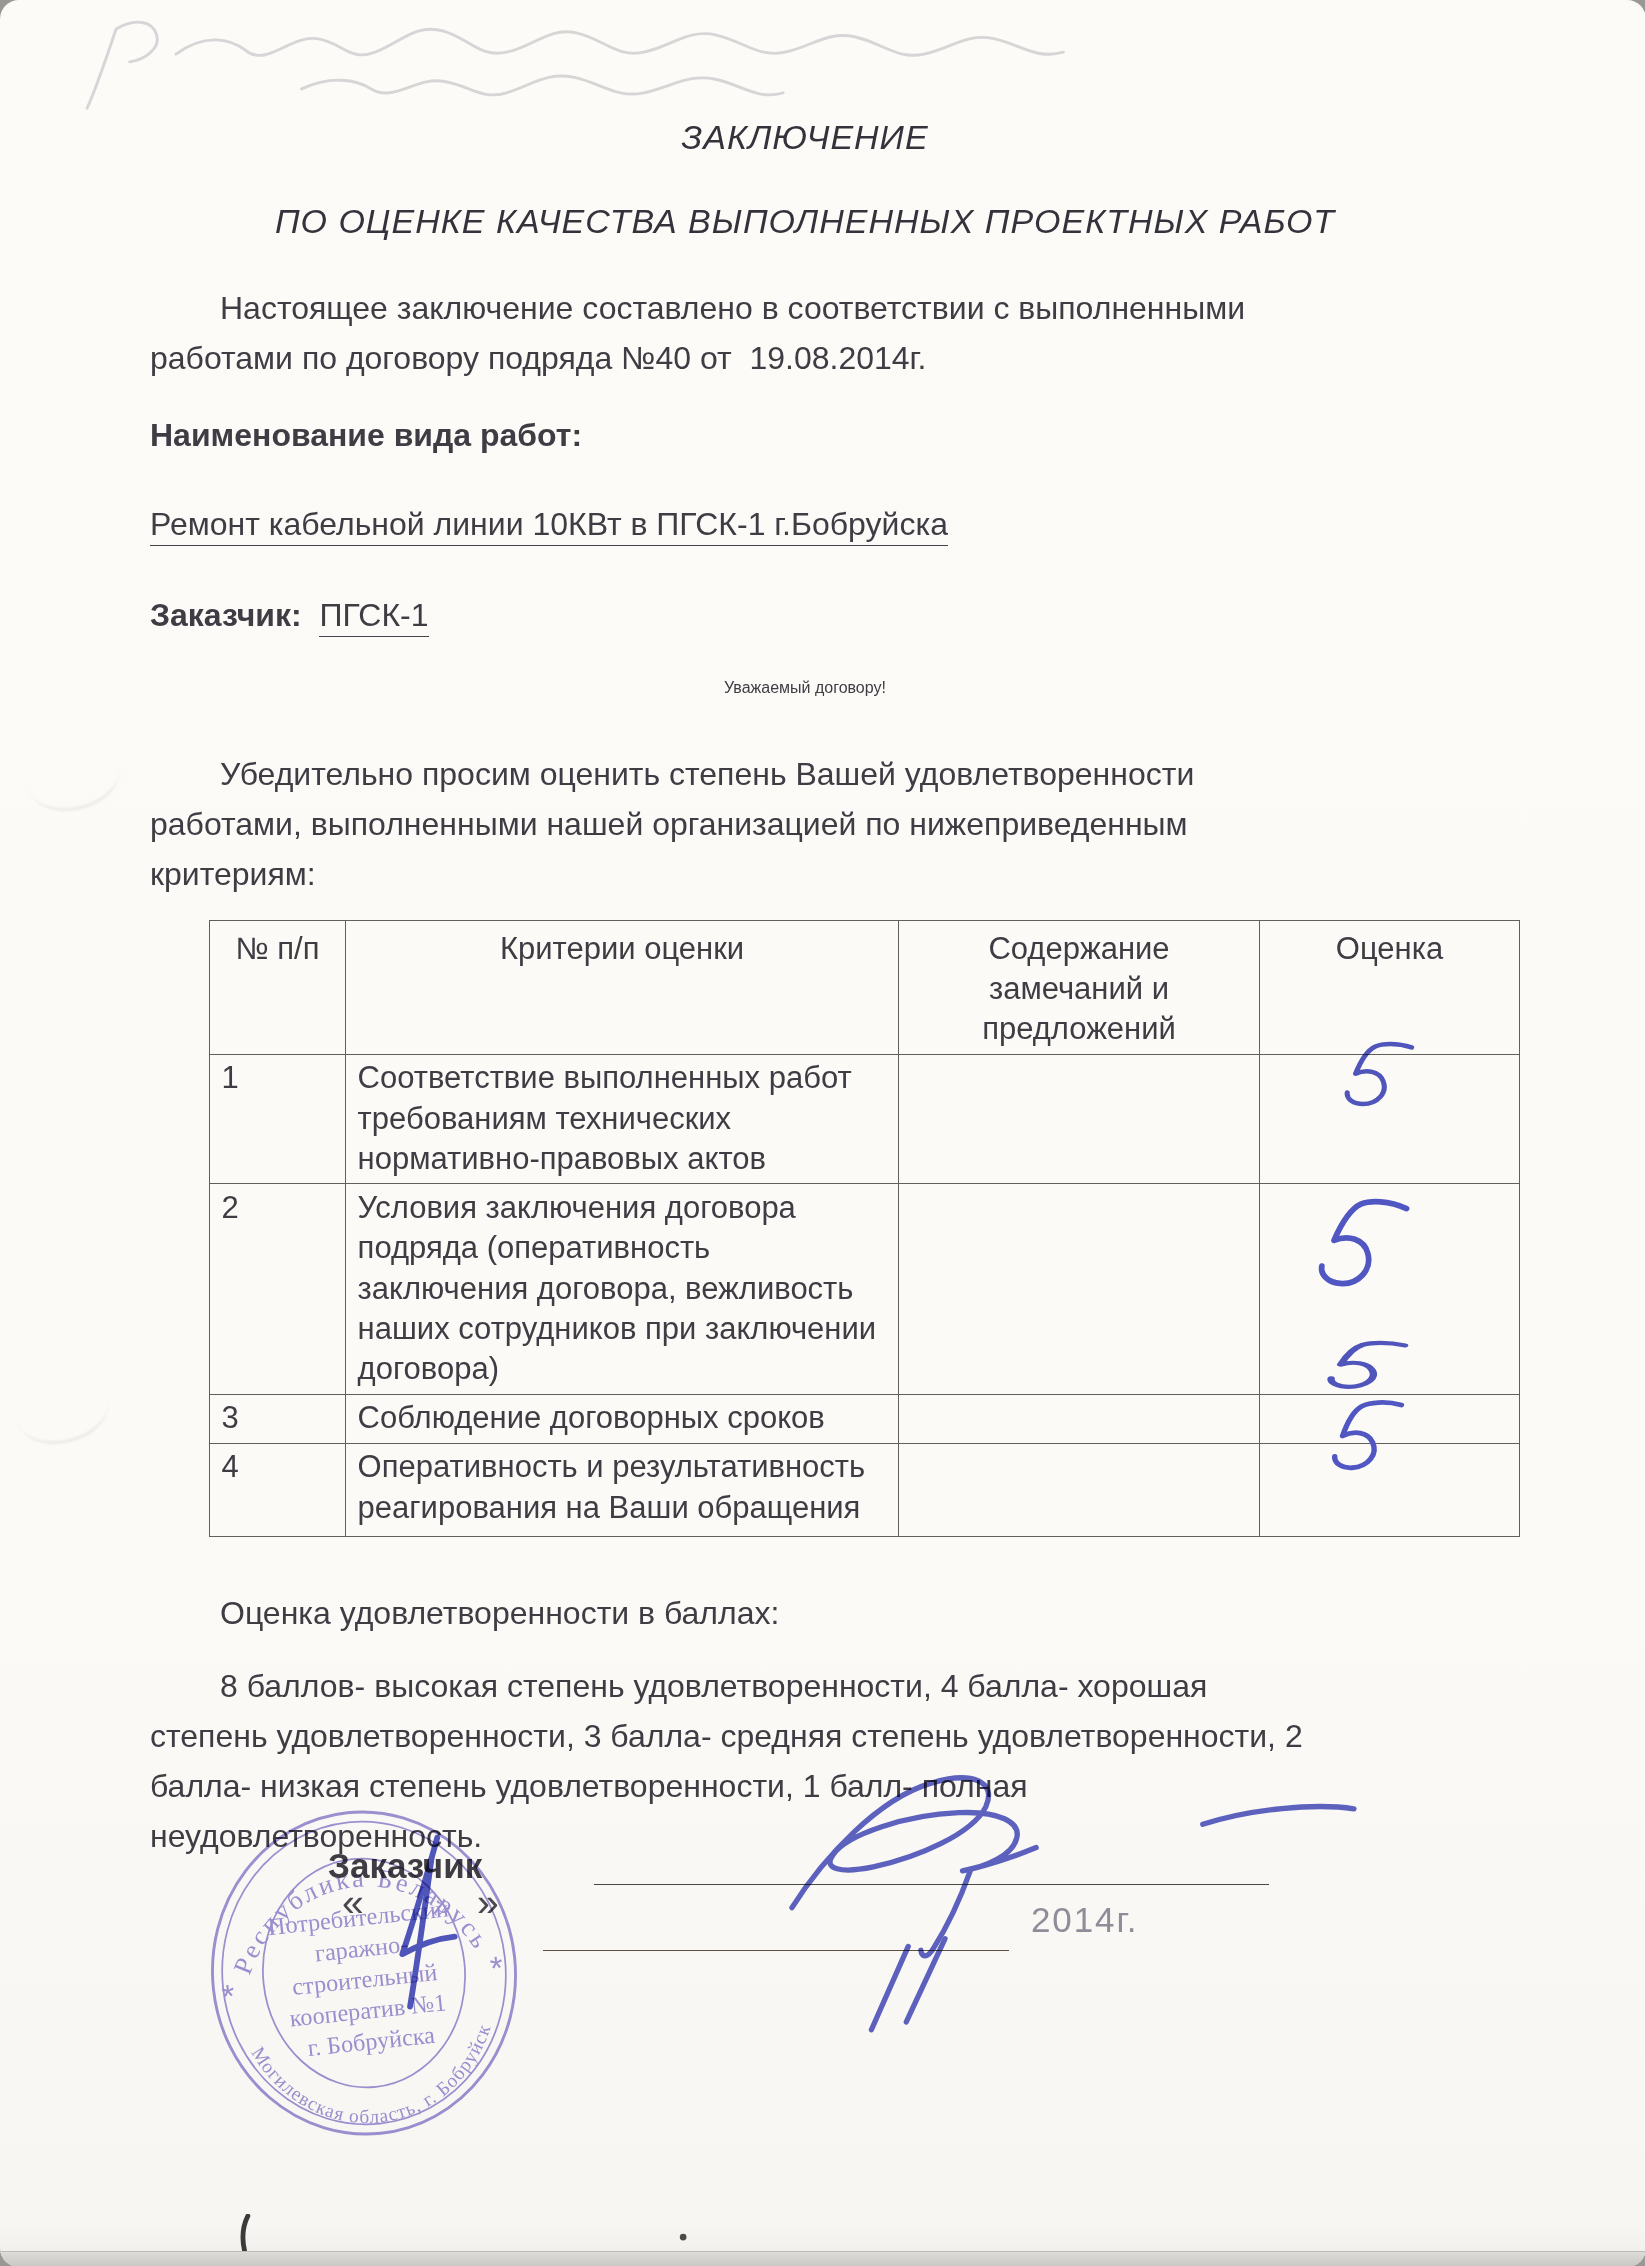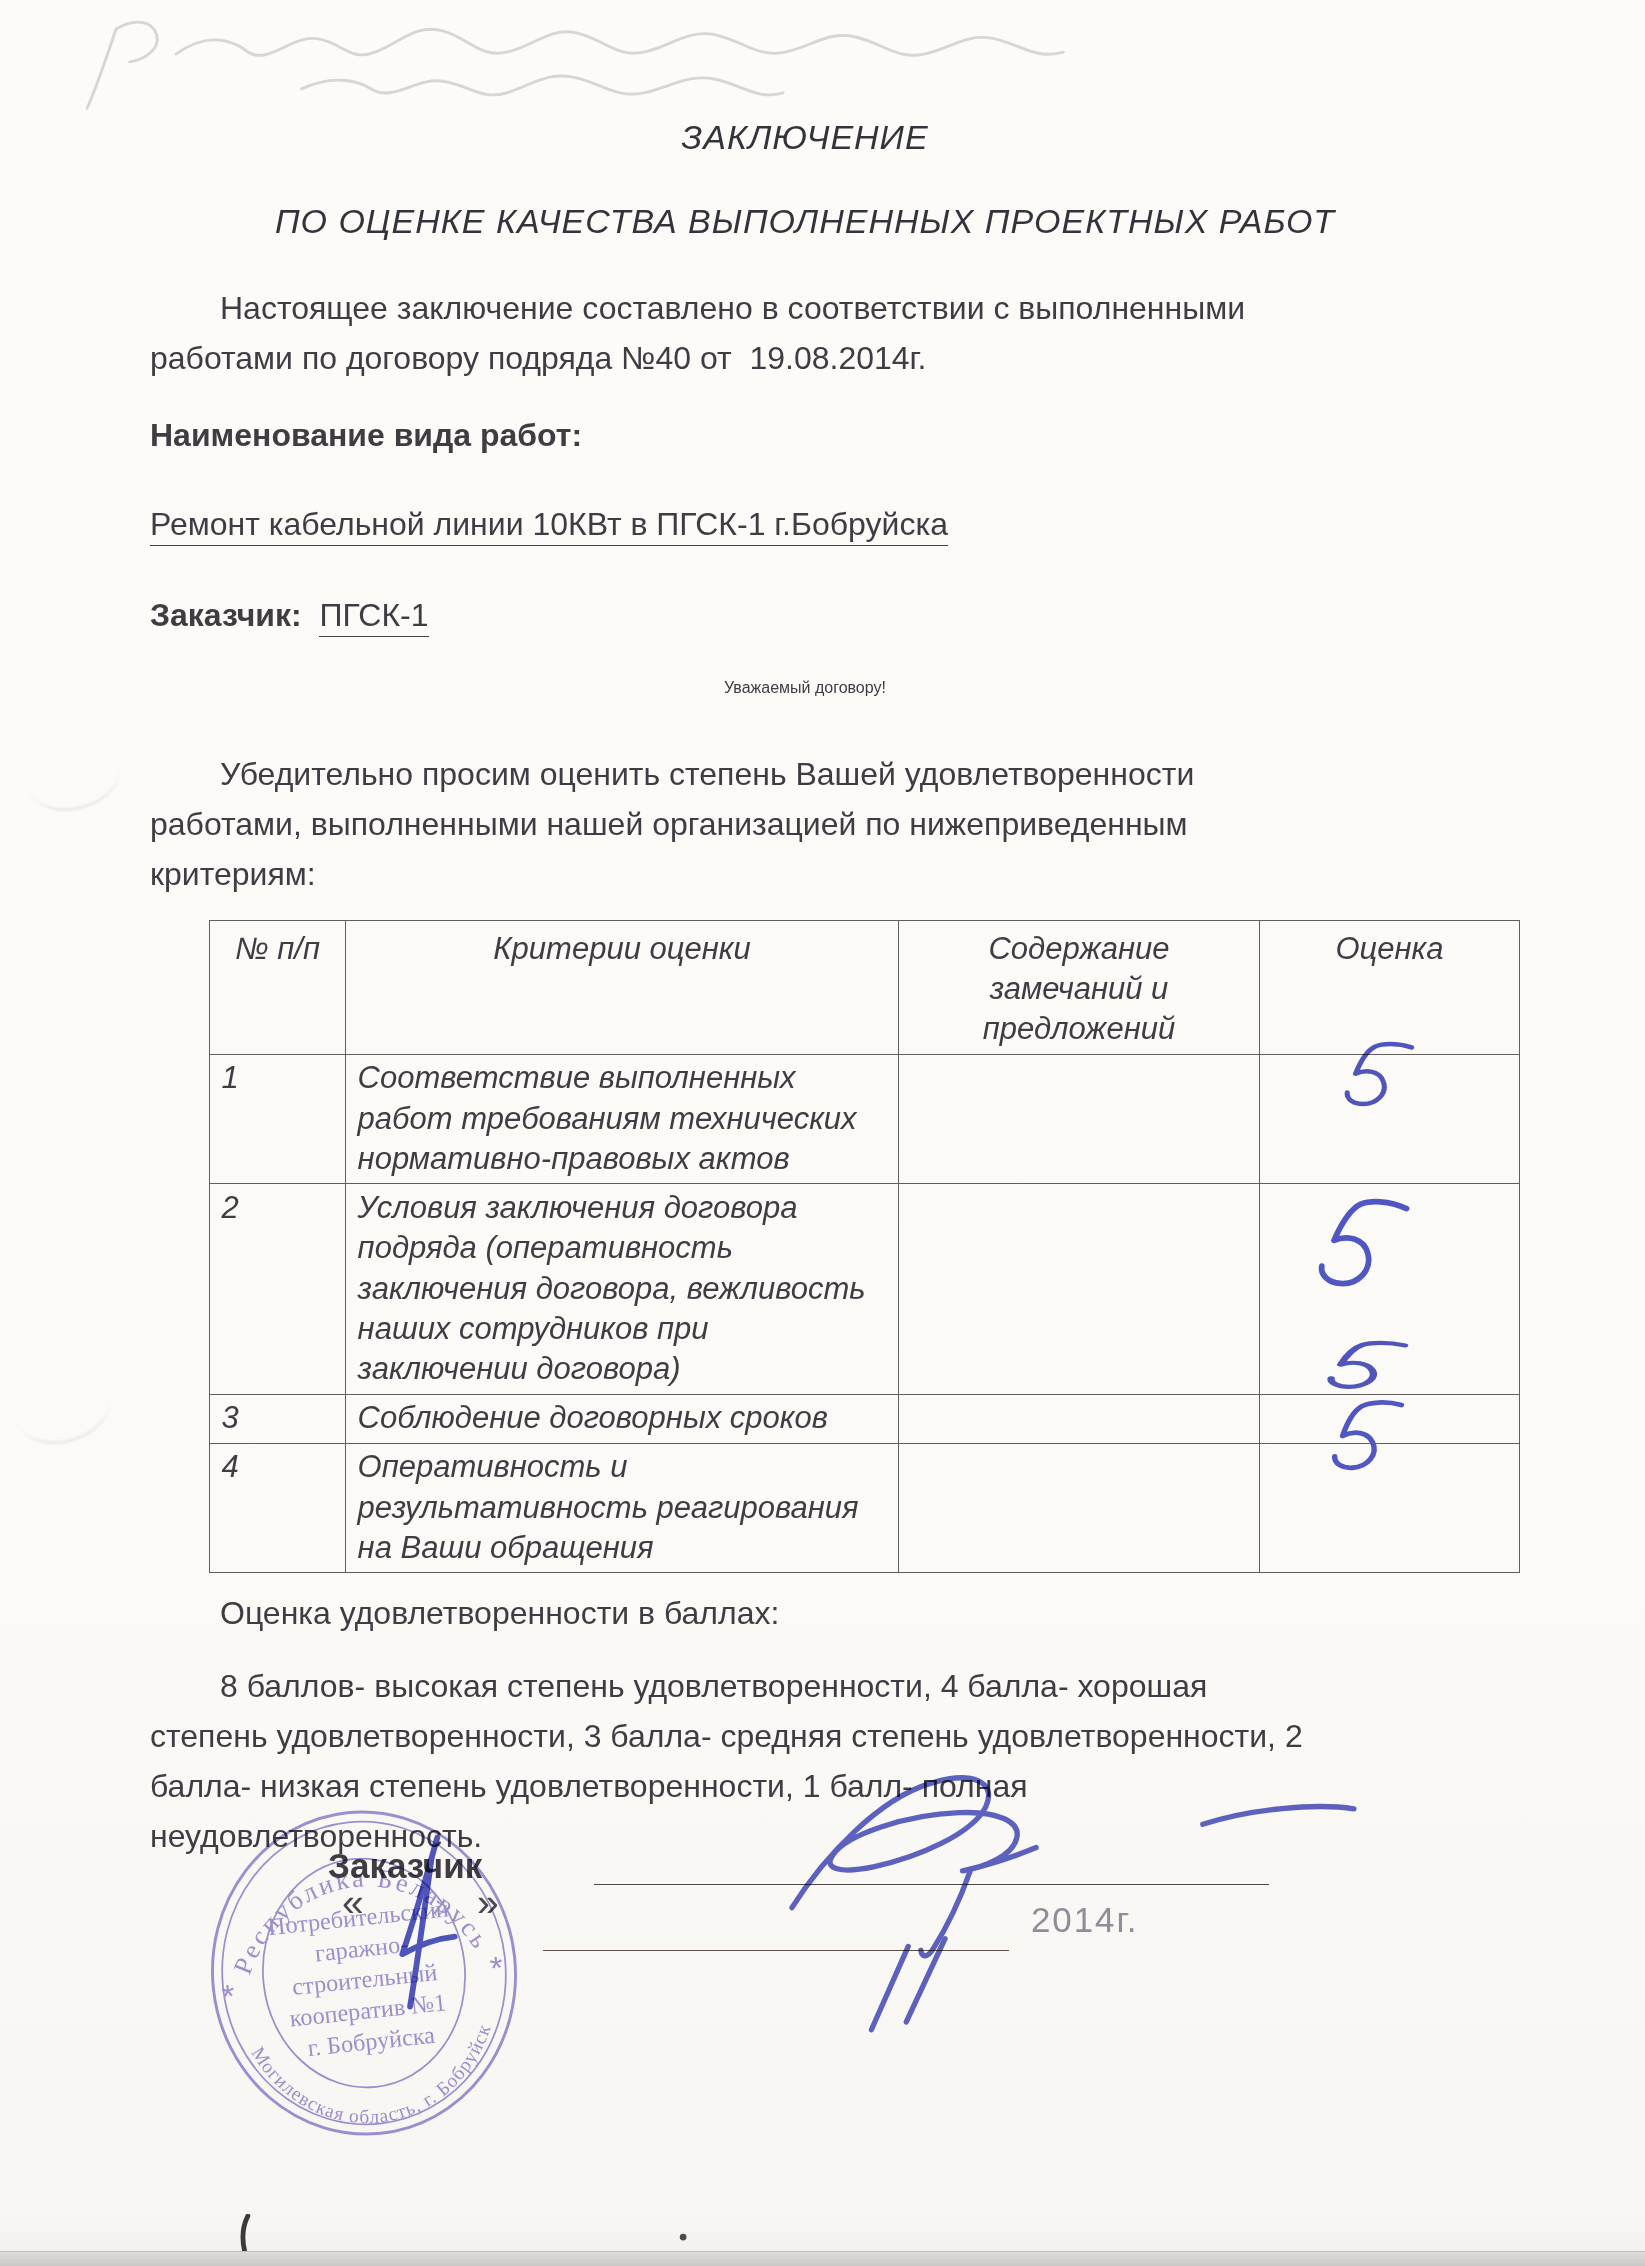--- a/index.html
+++ b/index.html
@@ -1,32 +1,32 @@
 <!DOCTYPE html>
 <html><head>
 <meta charset="utf-8">
 <style>
   html,body{margin:0;padding:0;background:#9a9894;}
   .page{
     position:relative; width:1646px; height:2267px; overflow:hidden;
     background:linear-gradient(180deg,#fcfbf8 0%, #fbfaf6 70%, #f7f6f2 98%, #efeeea 100%);
-    font-family:"Liberation Sans", sans-serif; color:#3f3c44;
+    font-family:"Liberation Sans", sans-serif; color:#3f3c44;border-radius:19px;
   }
   .tline{white-space:pre-wrap; line-height:50px; font-size:32px;}
   .ind{padding-left:70px;}
   .abs{position:absolute;}
   .doc-title{position:absolute; left:150px; width:1310px; text-align:center;
     font-style:italic; font-size:34px; letter-spacing:1px; color:#34323a; margin:0; font-weight:normal;}
   .bold{font-weight:bold;}
   .uline{border-bottom:1.9px solid #45424a; padding-bottom:2.9px;}
   .center{text-align:center;}
   .body-block{position:absolute; left:150px; width:1261px;}
 
   
-  table.crit{border-collapse:collapse; table-layout:fixed; width:1310px; background:transparent;font-style:italic;}
+  table.crit{border-collapse:collapse; table-layout:fixed; width:1310px; background:transparent;}
   table.crit th, table.crit td{border:1.9px solid #635d5b; vertical-align:top; padding:3.9px 11.6px;
     font-size:31px; line-height:1.3; font-weight:normal; text-align:left; overflow:hidden;}
   table.crit th{text-align:center; padding-top:7.8px;}
   th.numcol{text-align:left; padding-left:15.5px;}
 
   
   .hand{stroke:#5157c2; fill:none; stroke-linecap:round; stroke-linejoin:round; mix-blend-mode:multiply;}
 
   .sigline{position:absolute; border-bottom:1.9px solid #4c4845;}
   .dateline{position:absolute; border-bottom:1.9px solid #5c5148;}

